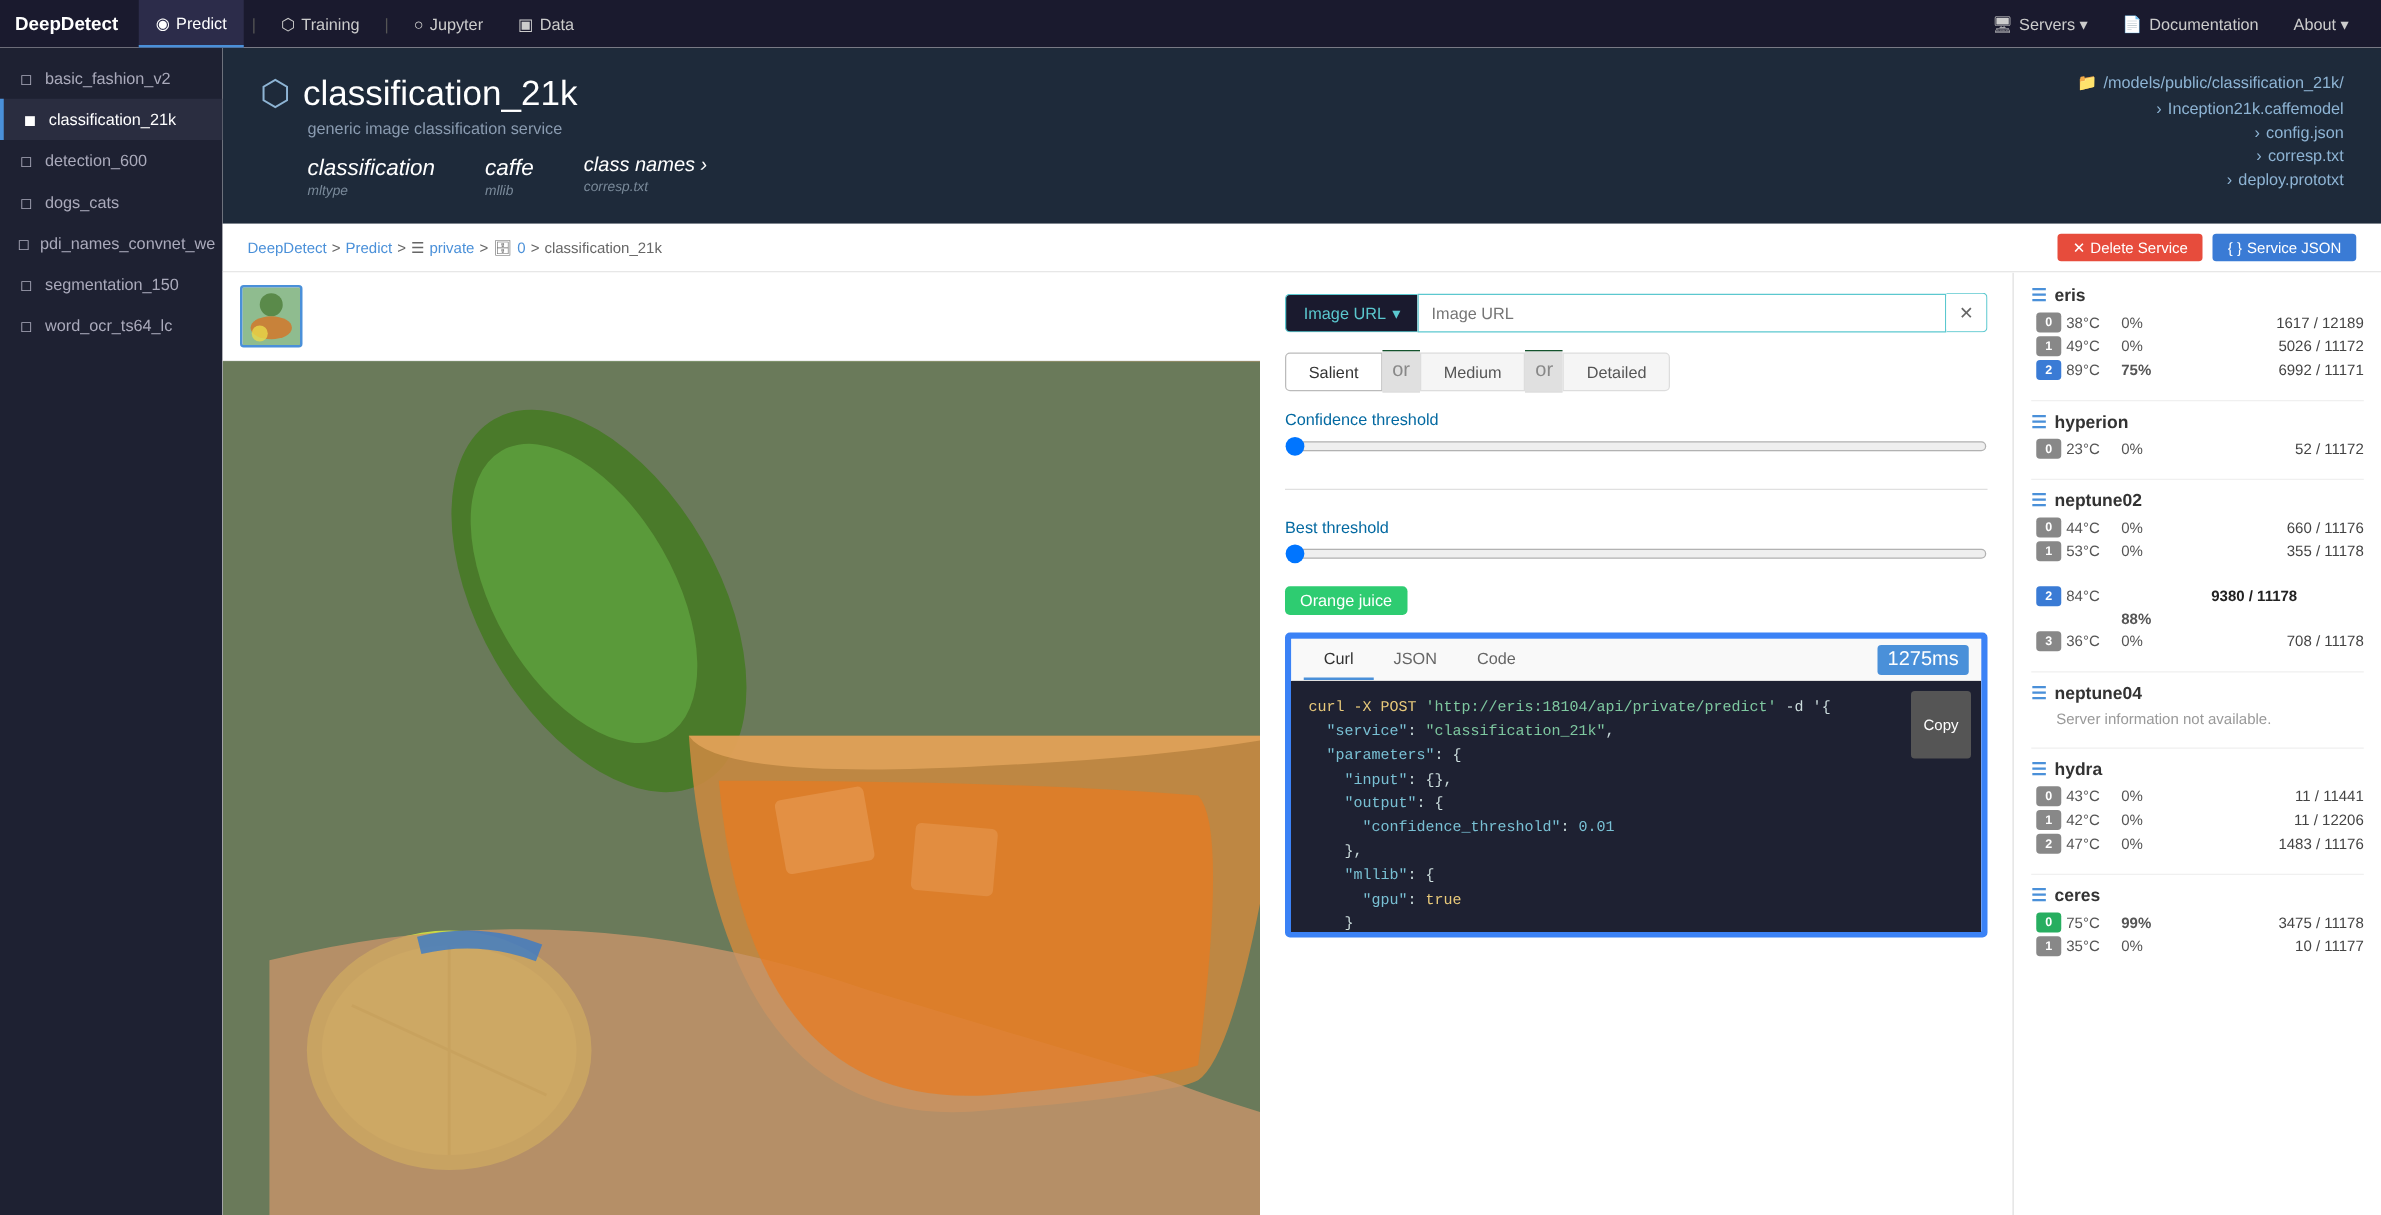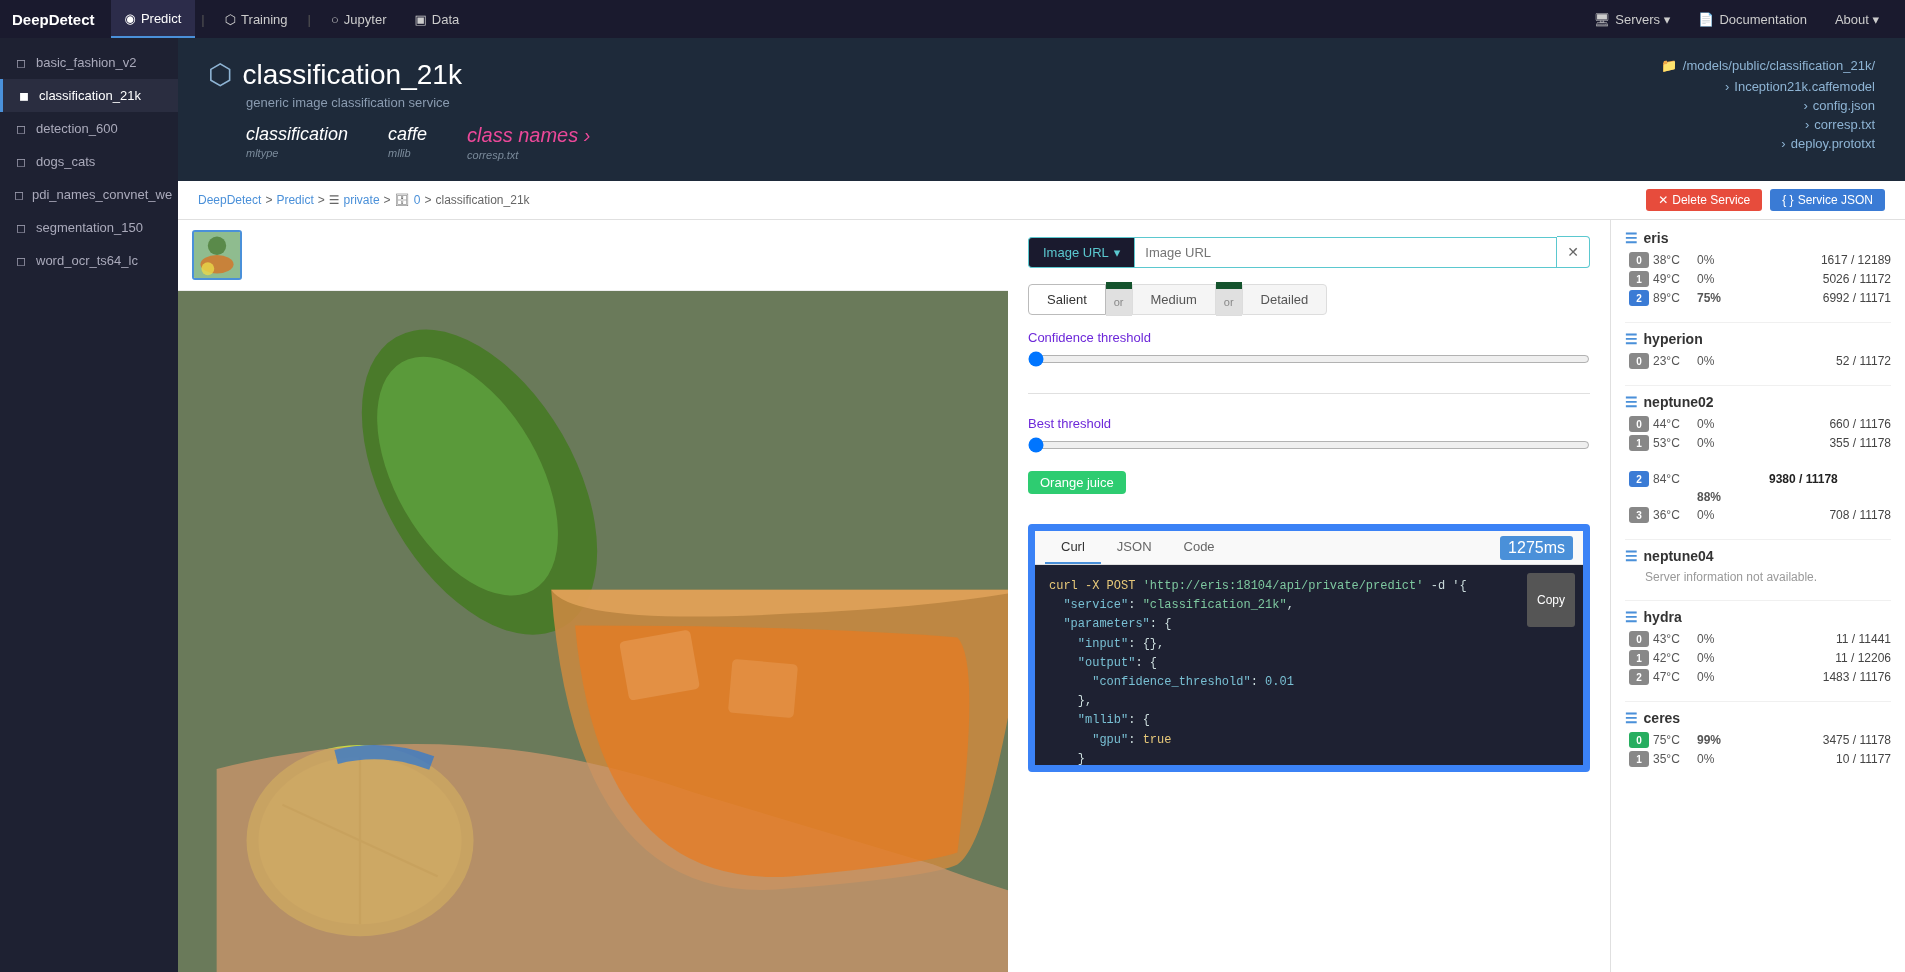--- a/index.html
+++ b/index.html
@@ -305,28 +305,28 @@
     .mode-btn:first-child { border-radius: 4px 0 0 4px; }
     .mode-btn:last-child { border-radius: 0 4px 4px 0; }
     .mode-btn.active {
       background: #fff;
       color: #333;
       border-color: #bbb;
     }
     .mode-or {
       background: #e0e0e0;
       padding: 7px 8px;
-      font-size: 11px;
+      font-size: 16px;
       color: #888;
-      border-top: 7px solid #14532d;
+      border-top: 1px solid #14532d;
       border-bottom: 1px solid #ddd;
     }
     .threshold-section label {
       font-size: 13px;
-      color: #6d28d9;
+      color: #0369a1;
       display: block;
       margin-bottom: 6px;
     }
     .threshold-slider {
       width: 100%;
       margin-bottom: 4px;
     }
     .threshold-divider {
       height: 1px;
       background: #e0e0e0;
@@ -337,24 +337,23 @@
       background: #2ecc71;
       color: #fff;
       padding: 4px 12px;
       border-radius: 4px;
       font-size: 13px;
       font-weight: 500;
     }
 
     
     .code-tabs {
-      border: 7px solid #3b82f6;
+      border: 5px solid #3b82f6;
       border-radius: 4px;
       overflow: hidden;
-      margin-top: 16px;
     }
     .code-tab-header {
       display: flex;
       align-items: center;
       background: #f9f9f9;
       border-bottom: 1px solid #e0e0e0;
       padding: 0 10px;
       gap: 0;
     }
     .code-tab-btn {
@@ -572,21 +571,21 @@
           <div class="service-props">
             <div>
               <div class="service-prop-value">classification</div>
               <div class="service-prop-label">mltype</div>
             </div>
             <div>
               <div class="service-prop-value">caffe</div>
               <div class="service-prop-label">mllib</div>
             </div>
             <div>
-              <div class="service-prop-value" style="font-size:20px; cursor:pointer; color:#ec4899;">class names ›</div>
+              <div class="service-prop-value" style="font-size:16px; cursor:pointer; color:#ffffff;">class names ›</div>
               <div class="service-prop-label">corresp.txt</div>
             </div>
           </div>
         </div>
         <div class="service-files">
           <div class="service-files-path">
             <span>📁</span>
             <span>/models/public/classification_21k/</span>
           </div>
           <div class="service-file-item">

